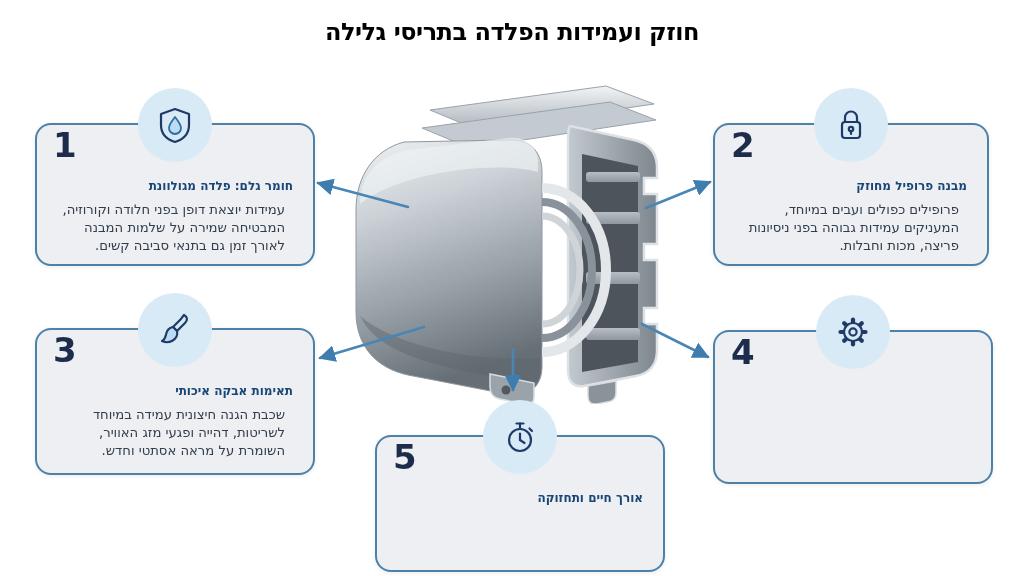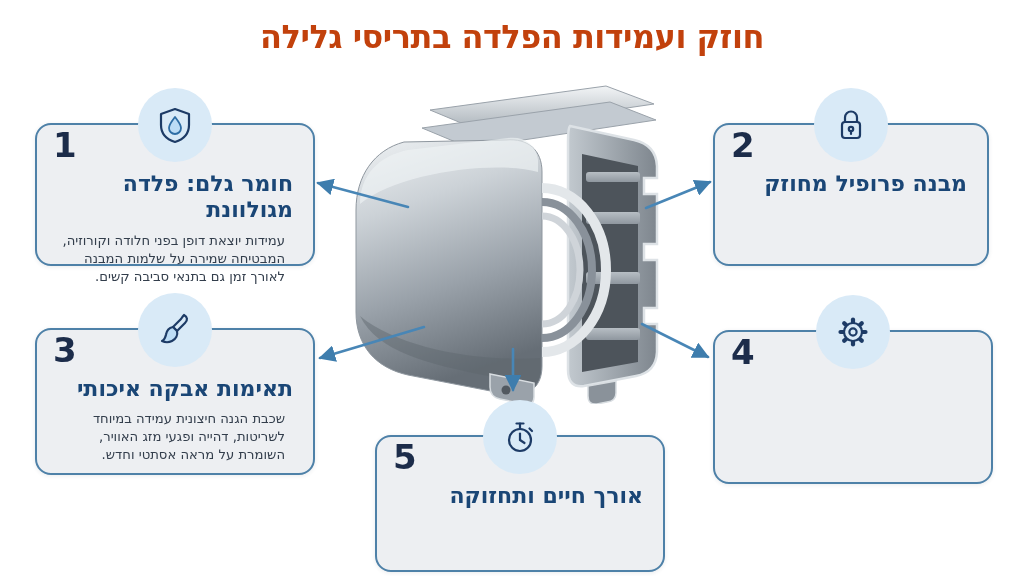--- a/index.html
+++ b/index.html
@@ -1,31 +1,31 @@
 <!DOCTYPE html>
 <html lang="he"><head>
 <meta charset="utf-8">
 <style>
   html,body{margin:0;padding:0;background:#ffffff;}
   body{width:1024px;height:576px;position:relative;overflow:hidden;
        font-family:"DejaVu Sans",sans-serif;}
   .stage{position:absolute;inset:0;background:#ffffff;}
 
   .main-title{position:absolute;top:18px;left:0;width:100%;text-align:center;
-    direction:rtl;font-size:32px;font-weight:700;color:#c2410c;letter-spacing:-0.5px;}
+    direction:rtl;font-size:24px;font-weight:700;color:#000000;letter-spacing:-0.5px;}
 
   .card{position:absolute;background:#edeff2;border:2px solid #4e81a8;
     border-radius:16px;box-shadow:0 1px 4px rgba(40,60,80,.10);}
   .card .num{position:absolute;top:2px;left:16px;font-size:34px;font-weight:700;
     color:#1c2c4a;line-height:1.1;}
   .icon-circle{position:absolute;top:-37px;left:50%;transform:translateX(-50%);
     width:74px;height:74px;border-radius:50%;background:#d9eaf7;
     display:flex;align-items:center;justify-content:center;}
   .card .content{direction:rtl;text-align:right;padding:46px 20px 10px 14px;}
-  .card h3{margin:0 0 5px 0;font-size:22px;font-weight:700;color:#1a4676;line-height:1.2;}
+  .card h3{margin:8px 0 5px 0;font-size:12px;font-weight:700;color:#1a4676;line-height:1.2;}
   .card p{margin:8px;font-size:13.2px;line-height:1.36;color:#333e4c;}
 
   #card-1{left:35px;top:123px;width:276px;height:139px;}
   #card-2{left:713px;top:123px;width:272px;height:139px;}
   #card-3{left:35px;top:328px;width:276px;height:143px;}
   #card-4{left:713px;top:330px;width:276px;height:150px;}
   #card-5{left:375px;top:435px;width:286px;height:133px;}
 
   .arrows-svg{position:absolute;left:0;top:0;pointer-events:none;}
   .profile-svg{position:absolute;left:338px;top:76px;}
@@ -126,20 +126,21 @@
           <rect x="13" y="19" width="18" height="16" rx="3"></rect>
           <path d="M16,19 v-4.5 a6,6 0 0 1 12,0 V19"></path>
           <circle cx="22" cy="26" r="2.2"></circle>
           <path d="M22,28.2 V31"></path>
         </svg>
       </span>
     </div>
     <div class="num">2</div>
     <div class="content">
       <h3>מבנה פרופיל מחוזק</h3>
+      <p>פרופילים כפולים ועבים במיוחד, המעניקים עמידות גבוהה בפני ניסיונות פריצה, מכות וחבלות.</p>
     </div>
   </div>
 
   <div class="card" id="card-3">
     <div class="icon-circle">
       <span>
         <svg class="icon-svg" width="44" height="44" viewBox="0 0 44 44" fill="none" stroke="#1d3b66" stroke-width="2.2" stroke-linejoin="round" stroke-linecap="round">
           <path d="M31,7 C34.5,9 35,12 32,15 L24,23 L20,19 L28,11 C29,9.5 30,8 31,7 Z"></path>
           <path d="M20,19 L24,23 C25,27 23,31 19,33 C15,35 12,34.5 9,33 C12,31.5 12.5,29 13,26.5 C13.6,23 16.5,19.8 20,19 Z" fill="#bcdcf5" stroke="#1d3b66"></path>
         </svg>

